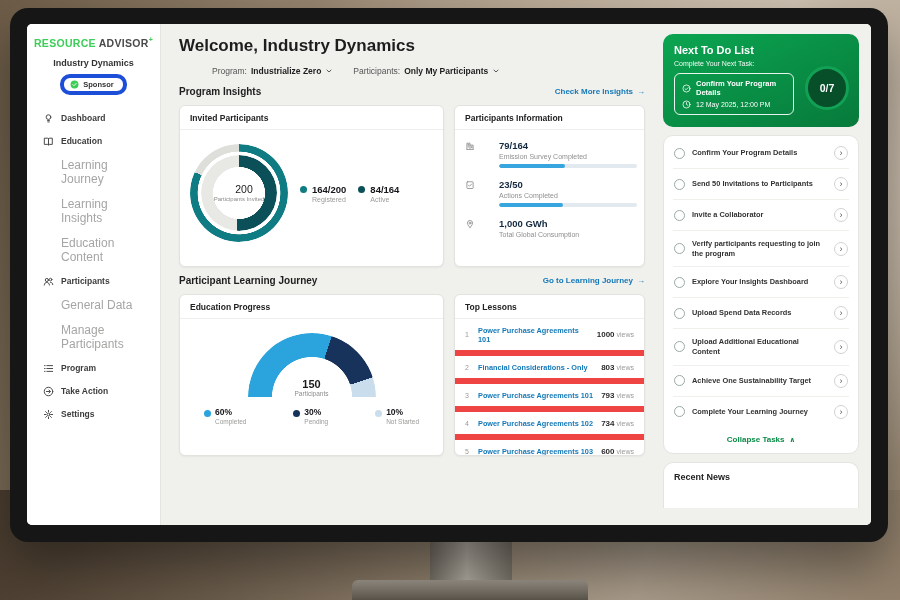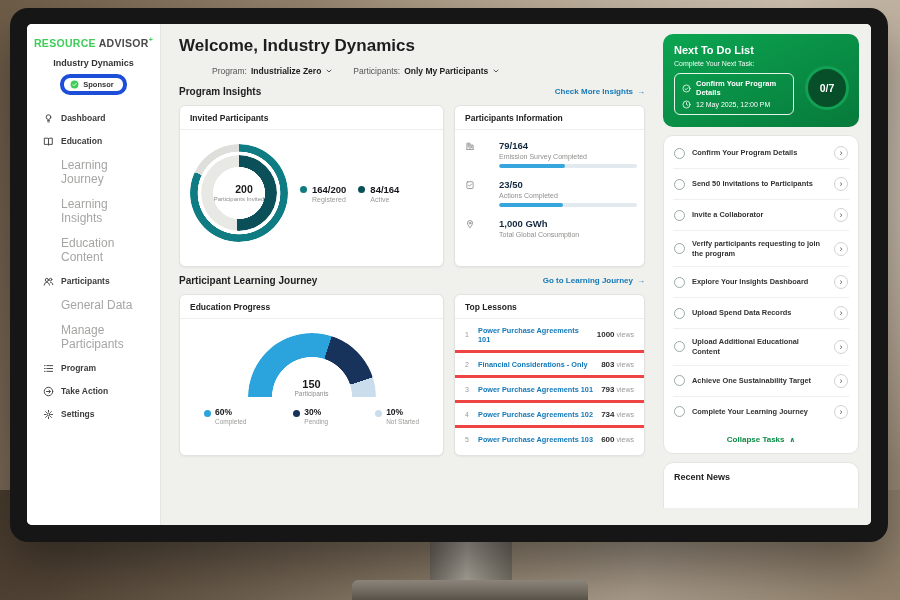--- a/index.html
+++ b/index.html
@@ -67,21 +67,21 @@
   .invited-body { display:flex; align-items:center; gap:12px; padding:14px 10px; }
   .donut { position:relative; width:98px; height:98px; flex-shrink:0; }
   .ring { position:absolute; border-radius:50%; }
   .ring-outer { inset:0;
     -webkit-mask:radial-gradient(closest-side, transparent 84%, #000 85%);
             mask:radial-gradient(closest-side, transparent 84%, #000 85%); }
   .ring-inner { inset:11px;
     -webkit-mask:radial-gradient(closest-side, transparent 68%, #000 69%);
             mask:radial-gradient(closest-side, transparent 68%, #000 69%); }
   .donut-center { position:absolute; inset:0; display:flex; flex-direction:column; align-items:center; justify-content:center; text-align:center; }
-  .donut-value { font-size:10.5px; font-weight:bold; color:#1a1a1a;margin-left:10px; }
+  .donut-value { font-size:10.5px; font-weight:normal; color:#1a1a1a;margin-left:10px; }
   .donut-label { font-size:6px; color:#8d8d8b; width:54px; line-height:1.3; margin-top:1px; }
   .legend-col { display:flex; flex-direction:row; gap:12px; }
   .legend-item { display:flex; gap:5px; align-items:flex-start; }
   .dot { width:7px; height:7px; border-radius:50%; margin-top:2px; flex-shrink:0; }
   .legend-value { font-size:9.5px; font-weight:bold; color:#15151a; }
   .legend-label { font-size:7px; color:#9a9a98; margin-top:1px; }
 
   
   .info-body { padding:10px 10px 0; }
   .info-row { display:flex; gap:24px; margin-bottom:11px; }
@@ -100,21 +100,21 @@
             mask:radial-gradient(closest-side, transparent 62%, #000 63%); }
   .gauge-center { position:absolute; left:0; right:0; bottom:0; text-align:center; }
   .gauge-value { font-size:11px; font-weight:bold; color:#1a1a1a; }
   .gauge-label { font-size:6.5px; color:#8d8d8b; }
   .gauge-legend { display:flex; justify-content:space-between; padding:10px 14px 0; }
   .gl-item .gl-top { display:flex; align-items:center; gap:4px; }
   .gl-value { font-size:8.5px; font-weight:bold; color:#15151a; }
   .gl-label { font-size:6.5px; color:#9a9a98; margin:1px 0 0 11px; }
 
   
-  .lesson-row { display:flex; align-items:center; gap:6px; padding:6.5px 10px; border-bottom:3px solid #ef4444; }
+  .lesson-row { display:flex; align-items:center; gap:6px; padding:6.5px 10px; border-bottom:6px solid #ef4444; }
   .lesson-rank { font-size:7px; color:#9a9a98; width:7px; }
   .lesson-title { flex:1; font-size:7.3px; font-weight:bold; color:#1479b8; text-decoration:none; cursor:pointer; }
   .lesson-views { font-size:7px; color:#9a9a98; white-space:nowrap; }
   .lesson-views b { font-size:8px; color:#2b2b2b; }
 
   
   .rightpanel { width:210px; flex-shrink:0; background:#f0f0ed; padding:10px 12px 0 2px; overflow:hidden; }
   .todo-card { position:relative; border-radius:10px; padding:10px 11px 12px; color:#fff;
     background:linear-gradient(155deg,#0ba551,#077a3b); }
   .todo-title { font-size:11px; font-weight:bold; }

